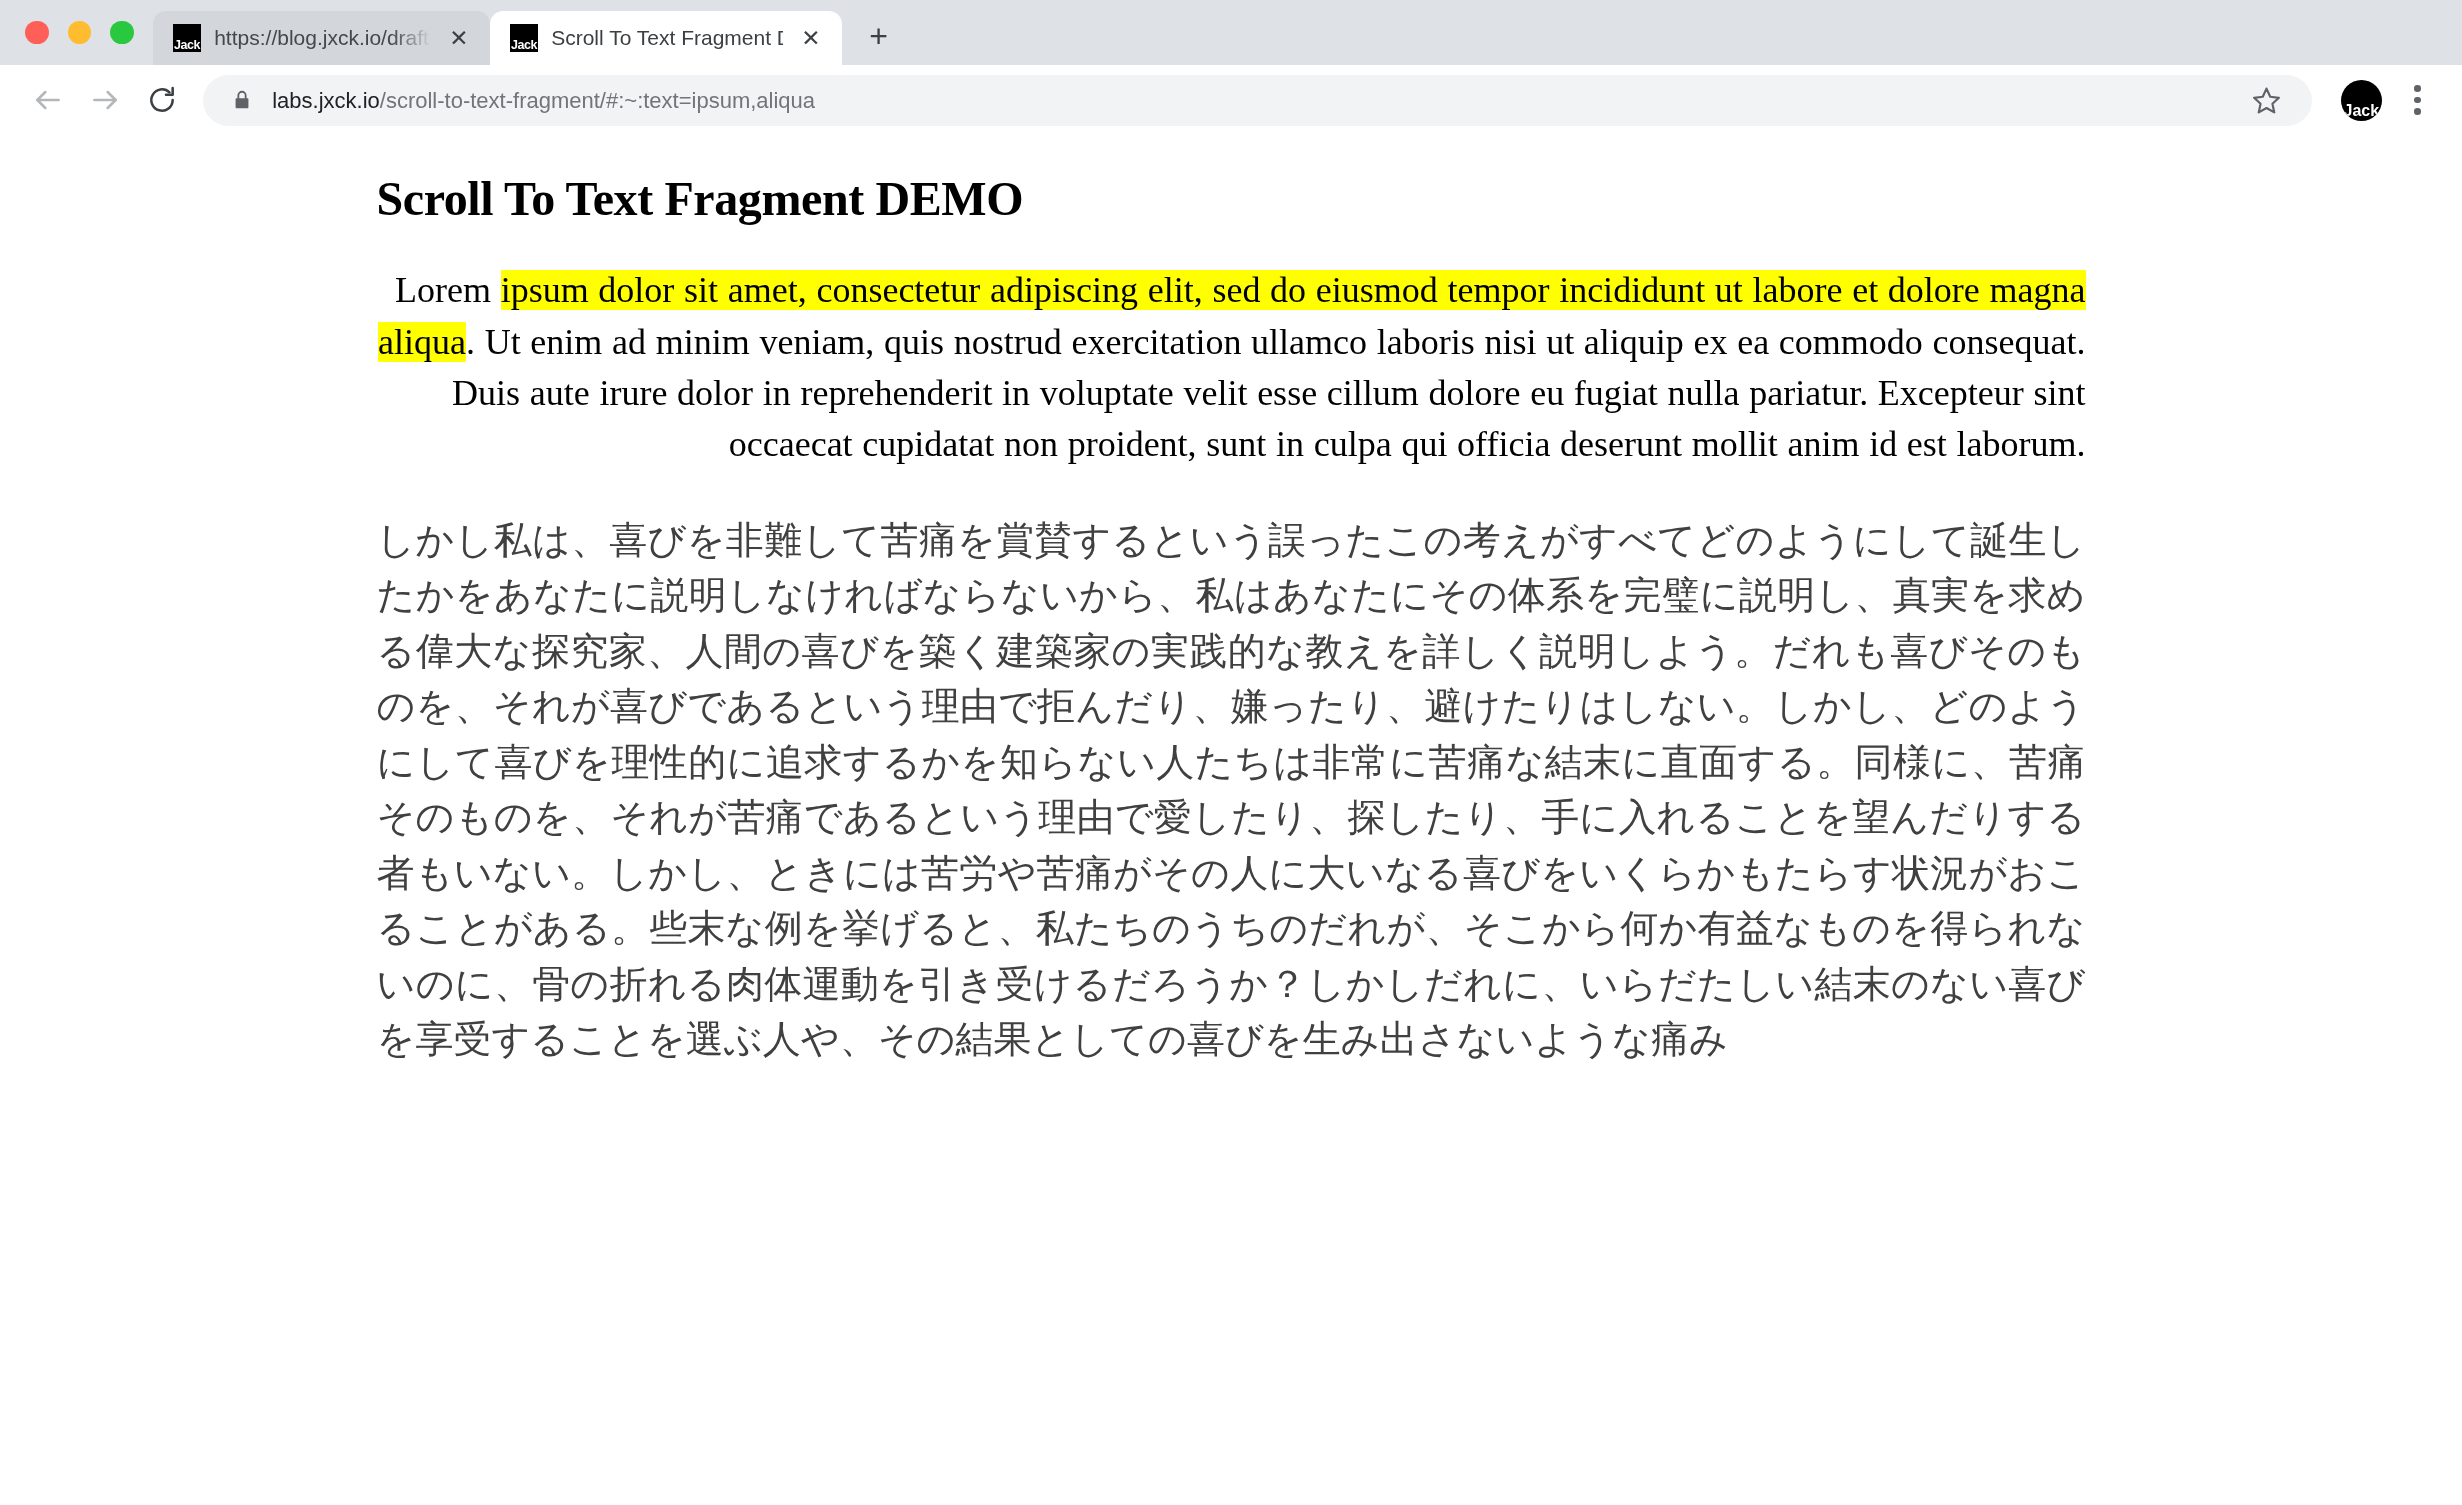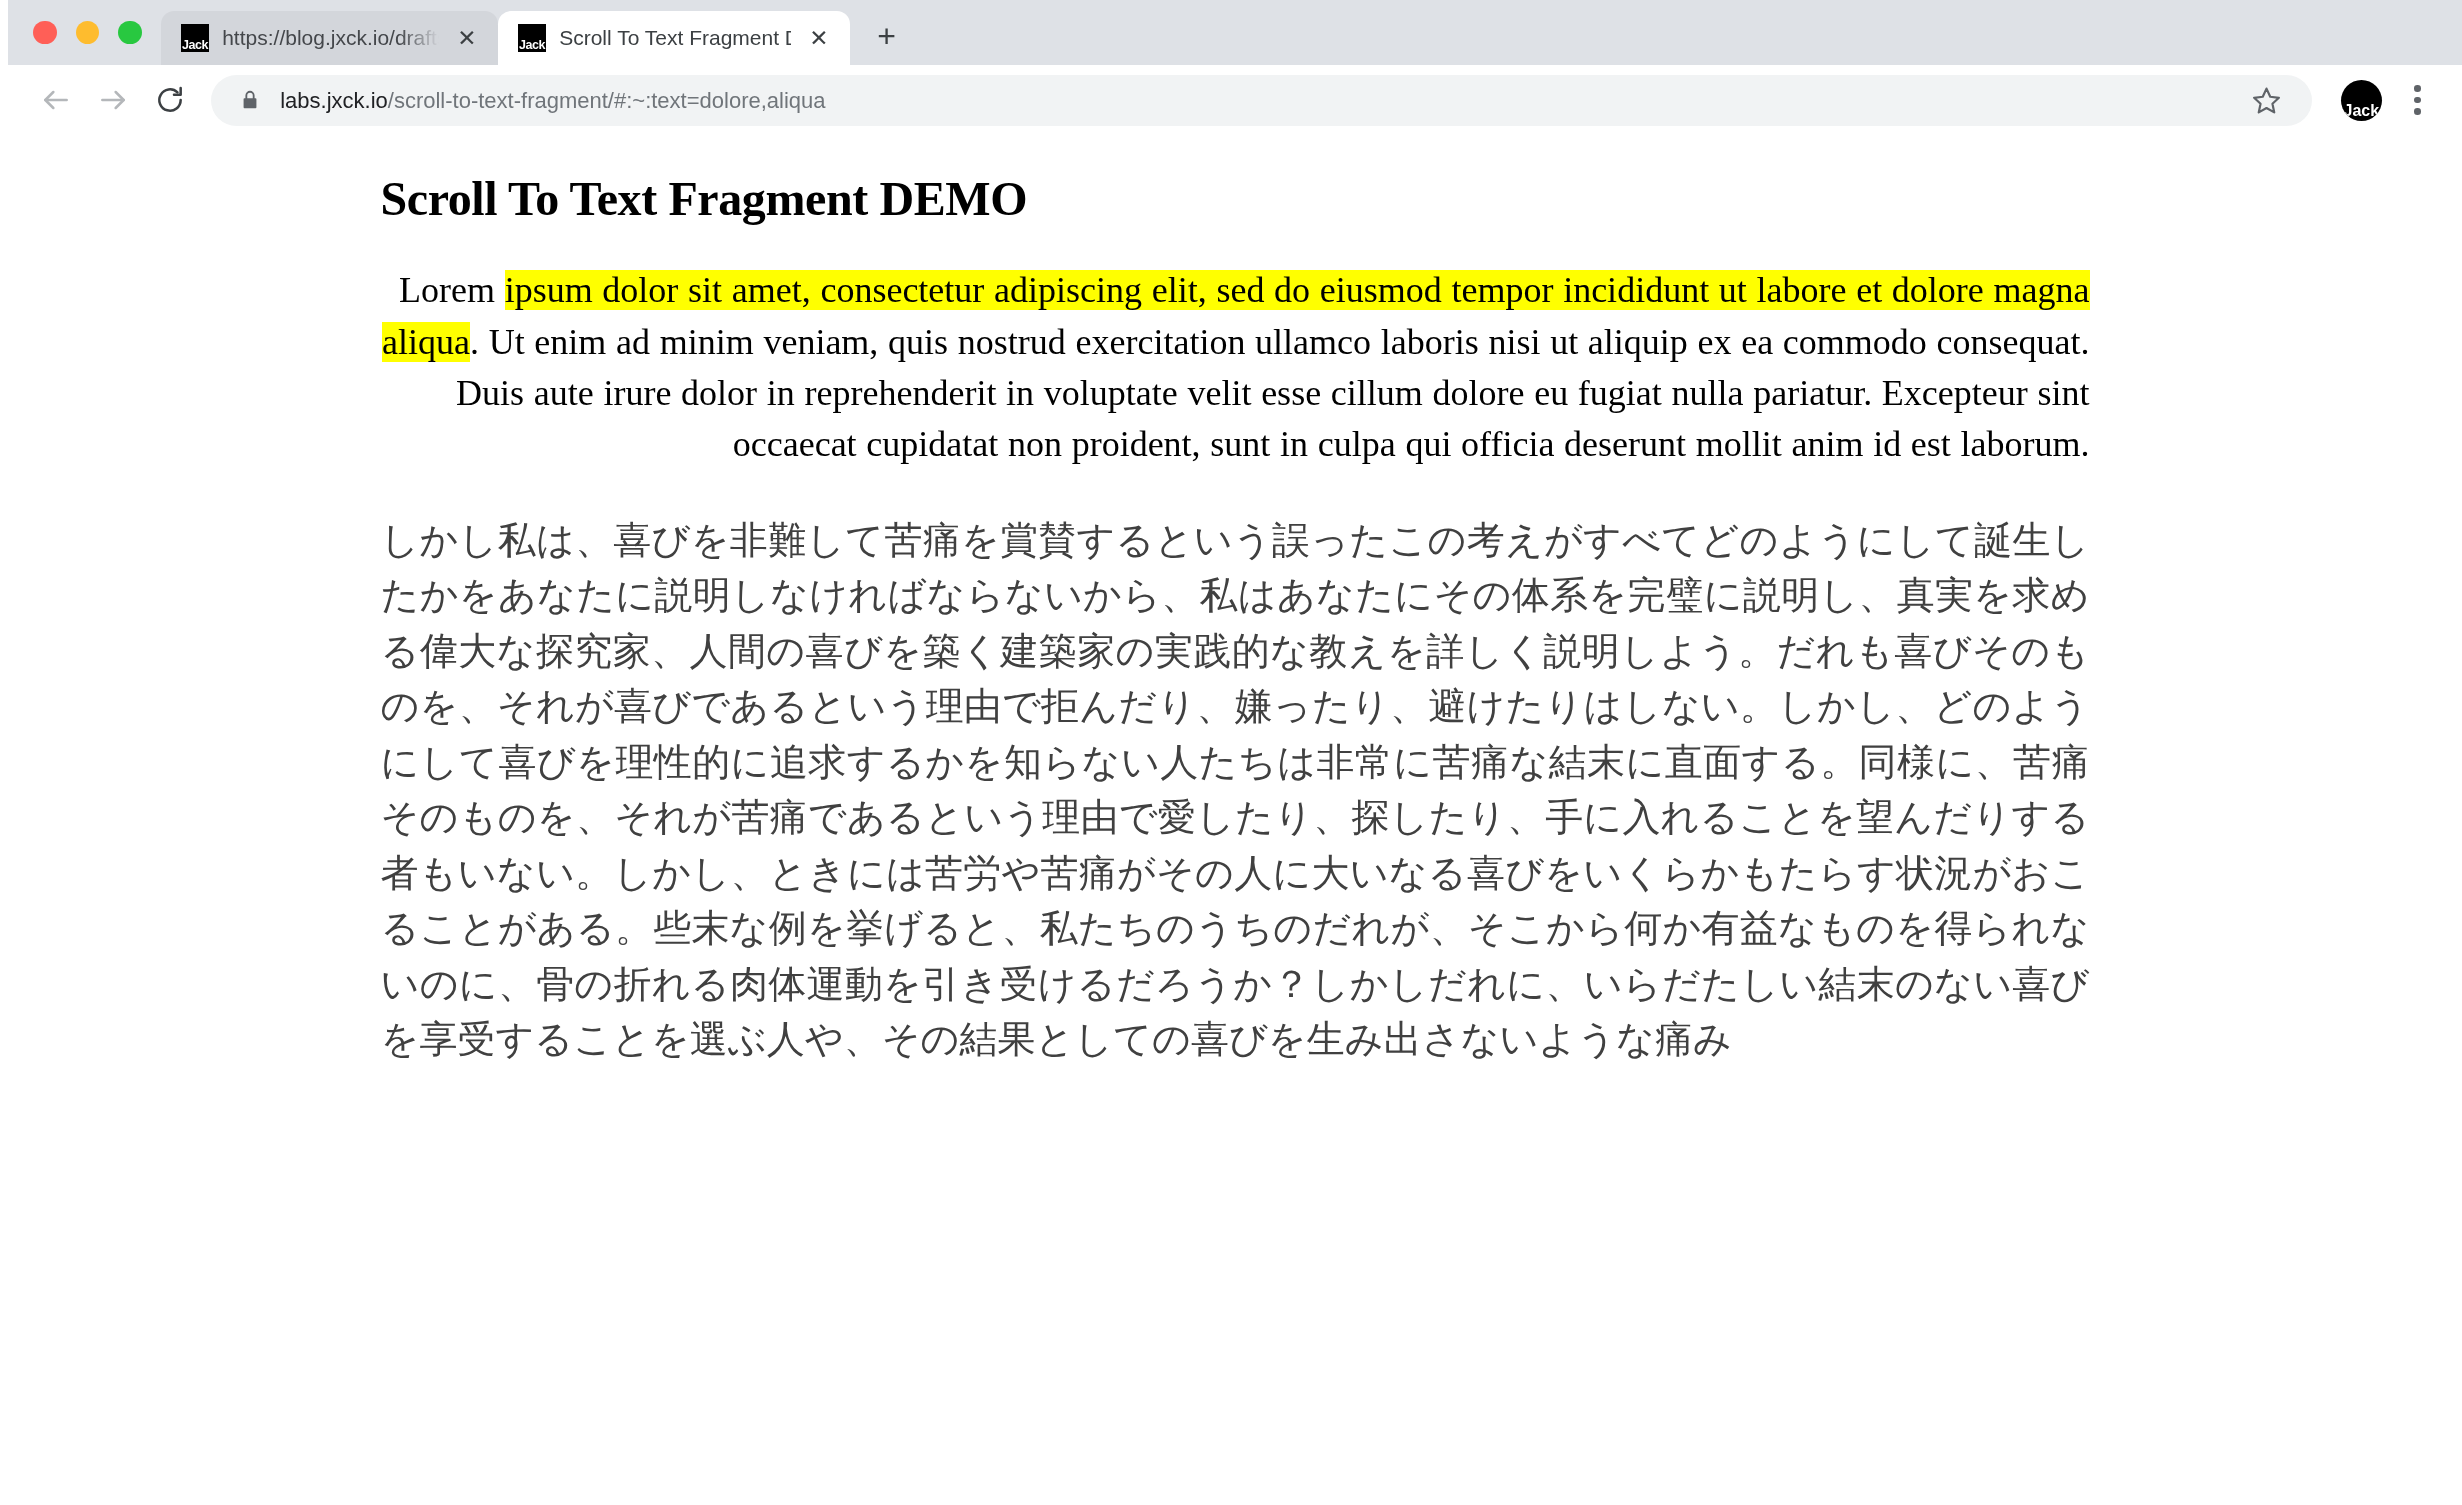--- a/index.html
+++ b/index.html
@@ -13,21 +13,20 @@
   }
 
   
   .browser-window {
     width: 2462px;
     height: 1361px;
     display: flex;
     flex-direction: column;
     background: #ffffff;
     position: relative;
-    padding-left: 8px;
   }
 
   .tabstrip {
     height: 65px;
     background: #dee1e6;
     display: flex;
     align-items: flex-end;
     padding-left: 0;
     flex: 0 0 auto;
     position: relative;
@@ -360,21 +359,21 @@
         <polyline points="20,3 20,8 15,8"></polyline>
       </svg>
     </div>
 
     <div class="omnibox">
       <span class="lock-icon">
         <svg width="22" height="22" viewBox="0 0 24 24" fill="#5f6368">
           <path d="M12 2a5 5 0 0 0-5 5v3H6a1 1 0 0 0-1 1v9a1 1 0 0 0 1 1h12a1 1 0 0 0 1-1v-9a1 1 0 0 0-1-1h-1V7a5 5 0 0 0-5-5zm-3 8V7a3 3 0 1 1 6 0v3H9z"></path>
         </svg>
       </span>
-      <span class="url-text"><span class="url-host">labs.jxck.io</span><span class="url-path">/scroll-to-text-fragment/#:~:text=dolore,aliqua</span></span>
+      <span class="url-text"><span class="url-host">labs.jxck.io</span><span class="url-path">/scroll-to-text-fragment/#:~:text=ipsum,aliqua</span></span>
       <span class="star-btn">
         <svg width="31" height="31" viewBox="0 0 24 24" fill="none" stroke="#5f6368" stroke-width="1.7" stroke-linejoin="round">
           <polygon points="12,2.8 14.9,9.1 21.6,9.9 16.6,14.5 18,21.2 12,17.8 6,21.2 7.4,14.5 2.4,9.9 9.1,9.1"></polygon>
         </svg>
       </span>
     </div>
 
     <div class="avatar">
       <span>Jack</span>
     </div>

